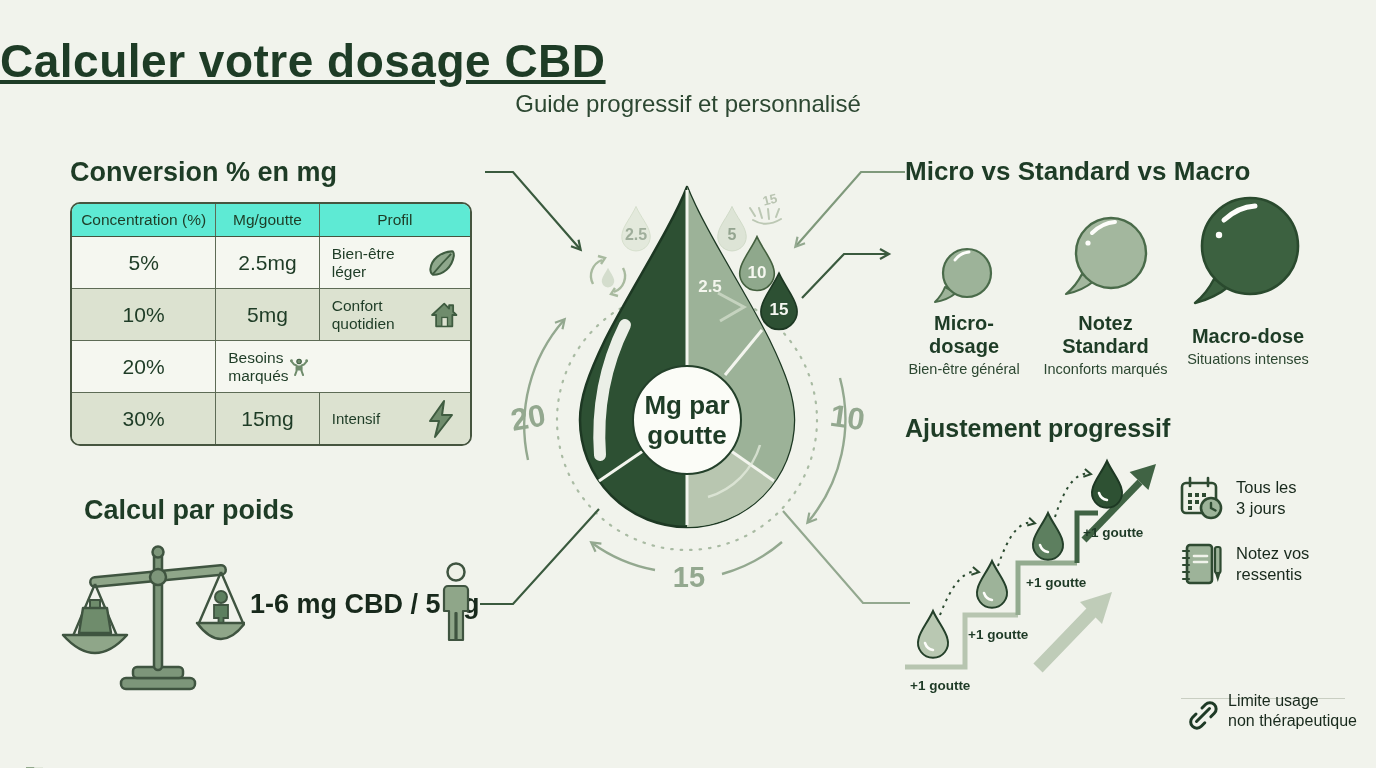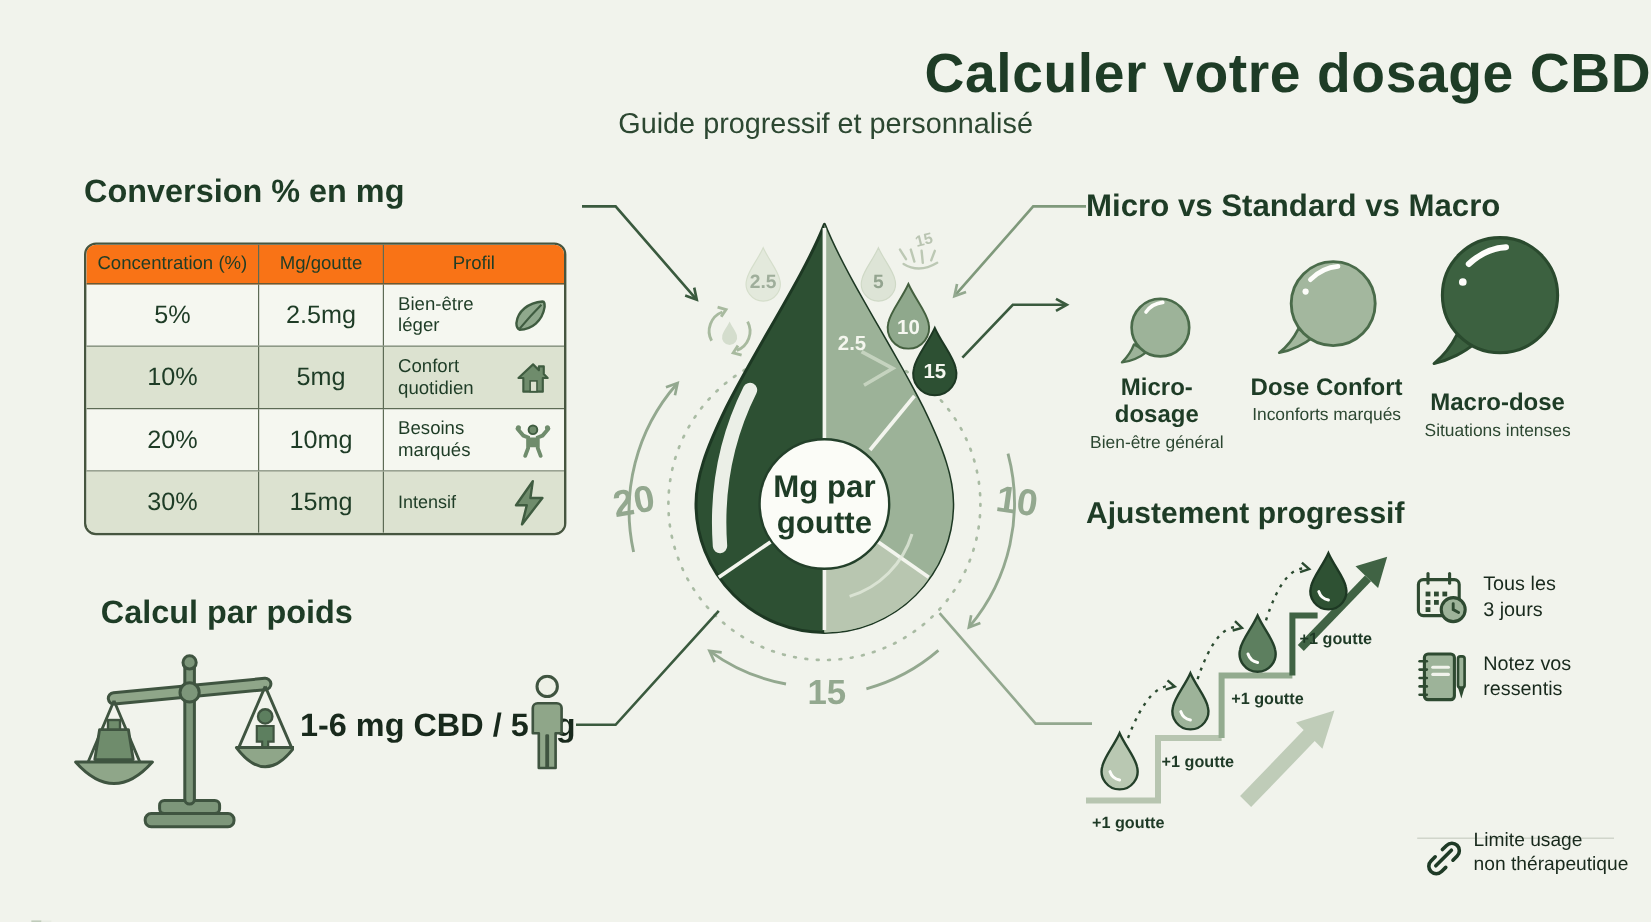--- a/index.html
+++ b/index.html
@@ -3,29 +3,29 @@
 <meta charset="utf-8">
 <style>
   html,body{margin:0;padding:0;}
   body{
     width:1376px;height:768px;position:relative;overflow:hidden;
     background:#f1f3ec;
     font-family:"Liberation Sans", sans-serif;
     color:#1e3c26;
   }
   .abs{position:absolute;}
-  .title{left:0;right:0;top:34px;text-align:right;font-size:46px;font-weight:bold;color:#1e3c26;letter-spacing:.5px;}
+  .title{left:0;right:0;top:34px;text-align:left;font-size:46px;font-weight:bold;color:#1e3c26;letter-spacing:.5px;text-decoration:underline;}
   .subtitle{left:0;right:0;top:90px;text-align:center;font-size:24px;color:#2c4731;}
   .section-heading{font-size:27px;font-weight:bold;color:#1e3c26;}
   
   .conv-table{left:70px;top:202px;width:398px;border:2px solid #46553f;border-radius:10px;overflow:hidden;background:#f5f7f0;}
   .trow{display:grid;grid-template-columns:36% 26% 38%;}
   .trow > div{border-left:1px solid #5d6b55;display:flex;align-items:center;justify-content:center;}
   .trow > div:first-child{border-left:none;}
-  .thead{height:32px;background:#f97316;border-bottom:1px solid #46553f;font-size:15.5px;}
+  .thead{height:32px;background:#5eead4;border-bottom:1px solid #46553f;font-size:15.5px;}
   .tdata{height:51px;font-size:21px;border-bottom:1px solid #5d6b55;}
   .tdata:last-child{border-bottom:none;}
   .tdata.alt{background:#dce2d0;}
   .profile-cell{justify-content:space-between !important;padding:0 10px 0 12px;}
   .profile-text{font-size:15.5px;line-height:1.15;text-align:left;max-width:96px;}
   .ptxt-sm{font-size:15px;}
   
   .dose-name{font-size:20px;font-weight:bold;text-align:center;color:#1e3c26;}
   .dose-desc{font-size:14.5px;text-align:center;color:#2c4731;margin-top:3px;}
   
@@ -41,21 +41,21 @@
   .credit svg{margin-right:7px;}
   .formula{left:250px;top:589px;font-size:27px;font-weight:bold;color:#18291c;}
   svg text{font-family:"Liberation Sans", sans-serif;}
 </style>
 </head>
 <body>
 
 <div class="abs title">Calculer votre dosage CBD</div>
 <div class="abs subtitle">Guide progressif et personnalisé</div>
 
-<div class="abs section-heading" style="left:70px;top:144px;">Conversion % en mg</div>
+<div class="abs section-heading" style="left:70px;top:157px;">Conversion % en mg</div>
 
 <div class="abs conv-table">
   <div class="trow thead">
     <div>Concentration (%)</div>
     <div>Mg/goutte</div>
     <div>Profil</div>
   </div>
 
   <div class="trow tdata">
     <div>5%</div>
@@ -76,21 +76,20 @@
       <span class="profile-text">Confort quotidien</span>
       <svg width="40" height="40" viewBox="0 0 40 40">
         <path d="M5,20 L20,6 L26,12 L26,8 L31,8 L31,16 L35,20 L30,20 L30,34 L10,34 L10,20 Z" fill="#6f8c6c" stroke="#3f5c40" stroke-width="2.2" stroke-linejoin="round"></path>
         <rect x="17" y="23" width="7" height="11" fill="#dce2d0" stroke="#3f5c40" stroke-width="1.6"></rect>
       </svg>
     </div>
   </div>
 
   <div class="trow tdata">
     <div>20%</div>
-    <div>10mg</div>
     <div class="profile-cell">
       <span class="profile-text">Besoins marqués</span>
       <svg width="40" height="40" viewBox="0 0 40 40">
         <circle cx="20" cy="9" r="4.5" fill="#6f8c6c" stroke="#3f5c40" stroke-width="2"></circle>
         <path d="M4,8 L10,15 L15,17 L15,28 L12,36 M36,8 L30,15 L25,17 L25,28 L28,36" fill="none" stroke="#6f8c6c" stroke-width="4" stroke-linecap="round"></path>
         <path d="M15,17 L25,17 L25,27 L15,27 Z" fill="#6f8c6c"></path>
         <circle cx="5" cy="7" r="2.6" fill="#6f8c6c"></circle>
           <circle cx="35" cy="7" r="2.6" fill="#6f8c6c"></circle>
       </svg>
     </div>
@@ -237,21 +236,21 @@
   <circle cx="64" cy="53" r="48" fill="#3c6140" stroke="#2a4a2e" stroke-width="2.6"></circle>
   <path d="M38,27 Q52,14 69,13" fill="none" stroke="#fdfdfa" stroke-width="5" stroke-linecap="round"></path>
   <circle cx="33" cy="42" r="3.2" fill="#fdfdfa"></circle>
 </svg>
 
 <div class="abs" style="left:899px;top:312px;width:130px;">
   <div class="dose-name">Micro-dosage</div>
   <div class="dose-desc">Bien-être général</div>
 </div>
 <div class="abs" style="left:1033px;top:312px;width:145px;">
-  <div class="dose-name">Dose Confort</div>
+  <div class="dose-name">Notez Standard</div>
   <div class="dose-desc">Inconforts marqués</div>
 </div>
 <div class="abs" style="left:1178px;top:325px;width:140px;">
   <div class="dose-name">Macro-dose</div>
   <div class="dose-desc">Situations intenses</div>
 </div>
 
 <div class="abs section-heading" style="left:905px;top:414px;font-size:25px;">Ajustement progressif</div>
 
 <svg class="abs" style="left:900px;top:450px;" width="280" height="250" viewBox="0 0 280 250">

